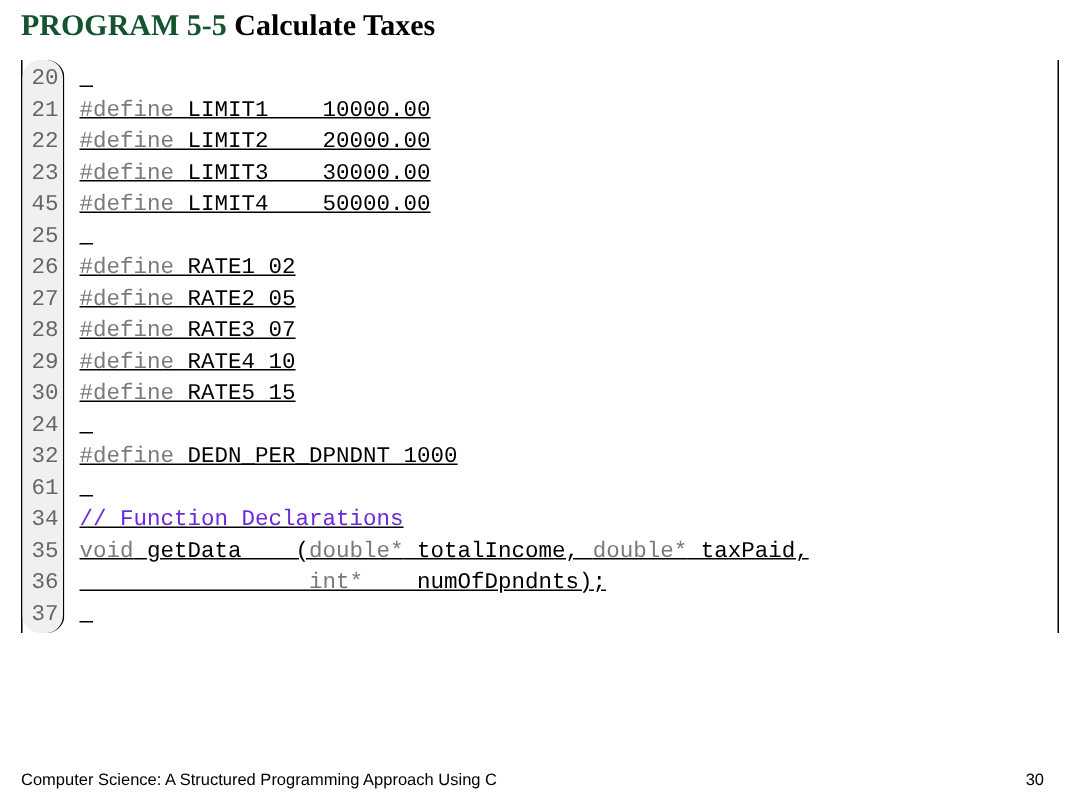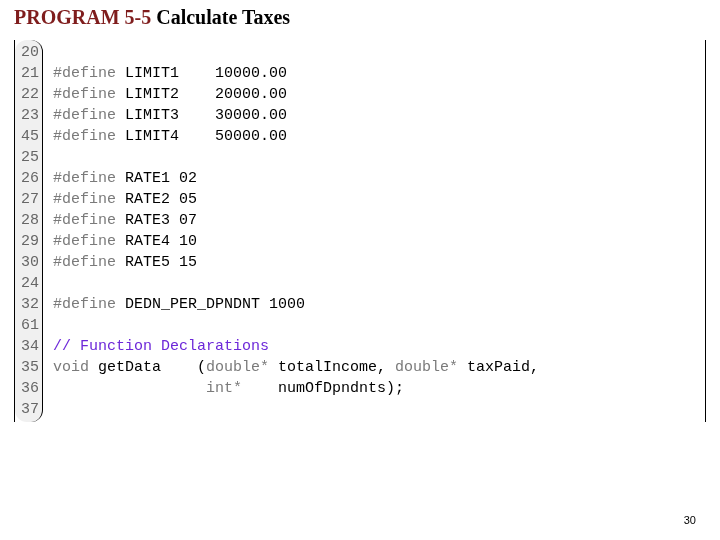--- a/index.html
+++ b/index.html
@@ -19,21 +19,21 @@
     box-sizing: border-box;
   }
   .header {
     position: absolute;
     top: 6px;
     left: 14px;
     font-size: 20px;
     font-weight: bold;
   }
   .prog-label {
-    color: #7f1d1d;
+    color: #14532d;
   }
   .prog-title {
     color: #000;
   }
   .code-box {
     position: absolute;
     top: 40px;
     left: 14px;
     width: 692px;
     border-left: 1px solid #000;
@@ -57,20 +57,21 @@
   .gutter div {
     height: 21px;
   }
   .code {
     padding: 2px 8px 2px 10px;
     white-space: pre;
     flex: 1;
   }
   .code .row {
     height: 21px;
+    text-decoration: underline;
   }
   .kw { color: #7a7a7a; }
   .comment { color: #6d28d9; }
   .footer-left {
     position: absolute;
     bottom: 14px;
     left: 14px;
     font-size: 11px;
     font-family: Arial, Helvetica, sans-serif;
     color: #000;
@@ -111,15 +112,16 @@
         <div>32</div>
         <div>61</div>
         <div>34</div>
         <div>35</div>
         <div>36</div>
         <div>37</div>
       </div>
     <div class="code" id="code"><div class="row">&nbsp;</div><div class="row"><span class="kw">#define</span><span> LIMIT1    10000.00</span></div><div class="row"><span class="kw">#define</span><span> LIMIT2    20000.00</span></div><div class="row"><span class="kw">#define</span><span> LIMIT3    30000.00</span></div><div class="row"><span class="kw">#define</span><span> LIMIT4    50000.00</span></div><div class="row">&nbsp;</div><div class="row"><span class="kw">#define</span><span> RATE1 02</span></div><div class="row"><span class="kw">#define</span><span> RATE2 05</span></div><div class="row"><span class="kw">#define</span><span> RATE3 07</span></div><div class="row"><span class="kw">#define</span><span> RATE4 10</span></div><div class="row"><span class="kw">#define</span><span> RATE5 15</span></div><div class="row">&nbsp;</div><div class="row"><span class="kw">#define</span><span> DEDN_PER_DPNDNT 1000</span></div><div class="row">&nbsp;</div><div class="row"><span class="comment">// Function Declarations</span></div><div class="row"><span class="kw">void</span><span> getData    (</span><span class="kw">double*</span><span> totalIncome, </span><span class="kw">double*</span><span> taxPaid,</span></div><div class="row"><span>                 </span><span class="kw">int*</span><span>    numOfDpndnts);</span></div><div class="row">&nbsp;</div></div>
   </div>
 
+  <div class="footer-left">Computer Science: A Structured Programming Approach Using C</div>
   <div class="footer-right">30</div>
 
 </div>
 
 </body></html>

